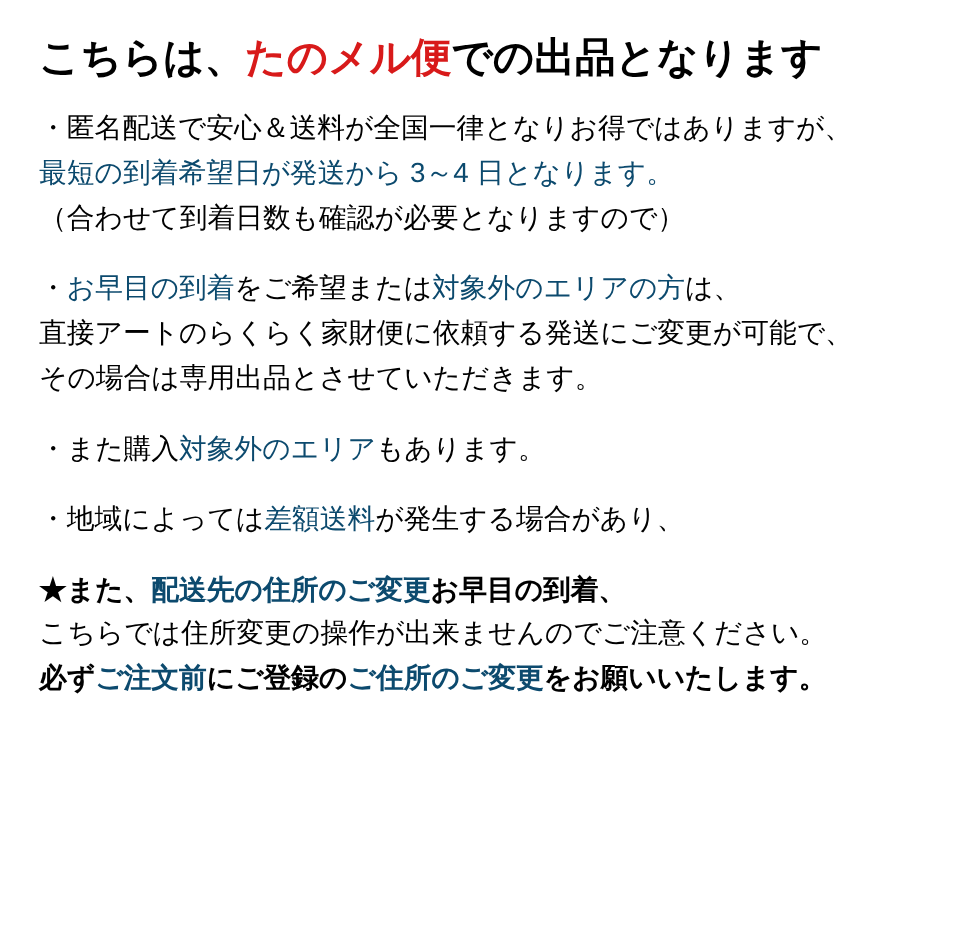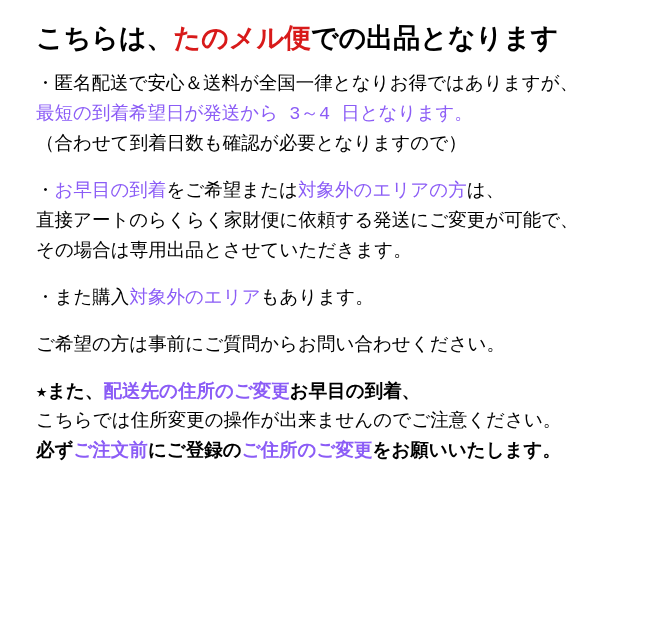--- a/index.html
+++ b/index.html
@@ -12,46 +12,45 @@
     background: #ffffff;
     font-family: "Liberation Sans", sans-serif;
     color: #000000;
     overflow: hidden;
   }
   #page {
     position: relative;
     width: 650px;
     height: 620px;
     box-sizing: border-box;
-    padding: 18px 26px 0 36px;
+    padding: 18px 26px 0 26px;
     background: #ffffff;
   }
   .title {
     font-size: 27px;
     font-weight: bold;
     letter-spacing: 0px;
     line-height: 1.25;
     margin: 4px 0 14px 0;
     white-space: nowrap;
   }
   .title .red {
     color: #d81a1a;
   }
   .para {
     font-size: 18.5px;
     line-height: 1.62;
     margin: 0 0 17px 0;
     font-weight: 500;
-    font-family: Liberation Mono, monospace;
   }
   .line {
     white-space: nowrap;
   }
   .red {
-    color: #8b5cf6;
+    color: #0c4a6e;
   }
   .black {
     color: #000000;
   }
   .bold {
     font-weight: bold;
   }
 </style>
 </head>
 <body>
@@ -66,21 +65,21 @@
       </div>
       <div class="para">
         <div class="line"><span class="black">・</span><span class="red">お早目の到着</span><span class="black">をご希望または</span><span class="red">対象外のエリアの方</span><span class="black">は、</span></div>
         <div class="line"><span class="black">直接アートのらくらく家財便に依頼する発送にご変更が可能で、</span></div>
         <div class="line"><span class="black">その場合は専用出品とさせていただきます。</span></div>
       </div>
       <div class="para">
         <div class="line"><span class="black">・また購入</span><span class="red">対象外のエリア</span><span class="black">もあります。</span></div>
       </div>
       <div class="para">
-        <div class="line"><span class="black">ご希望の方は事前にご質問からお問い合わせください。</span></div>
+        <div class="line"><span class="black">・地域によっては</span><span class="red">差額送料</span><span class="black">が発生する場合があり、</span></div>
       </div>
       <div class="para">
         <div class="line"><span class="black bold">★また、</span><span class="red bold">配送先の住所のご変更</span><span class="black bold">お早目の到着、</span></div>
         <div class="line"><span class="black">こちらでは住所変更の操作が出来ませんのでご注意ください。</span></div>
         <div class="line"><span class="black bold">必ず</span><span class="red bold">ご注文前</span><span class="black bold">にご登録の</span><span class="red bold">ご住所のご変更</span><span class="black bold">をお願いいたします。</span></div>
       </div>
     </div>
 </div>
 
 </body></html>

